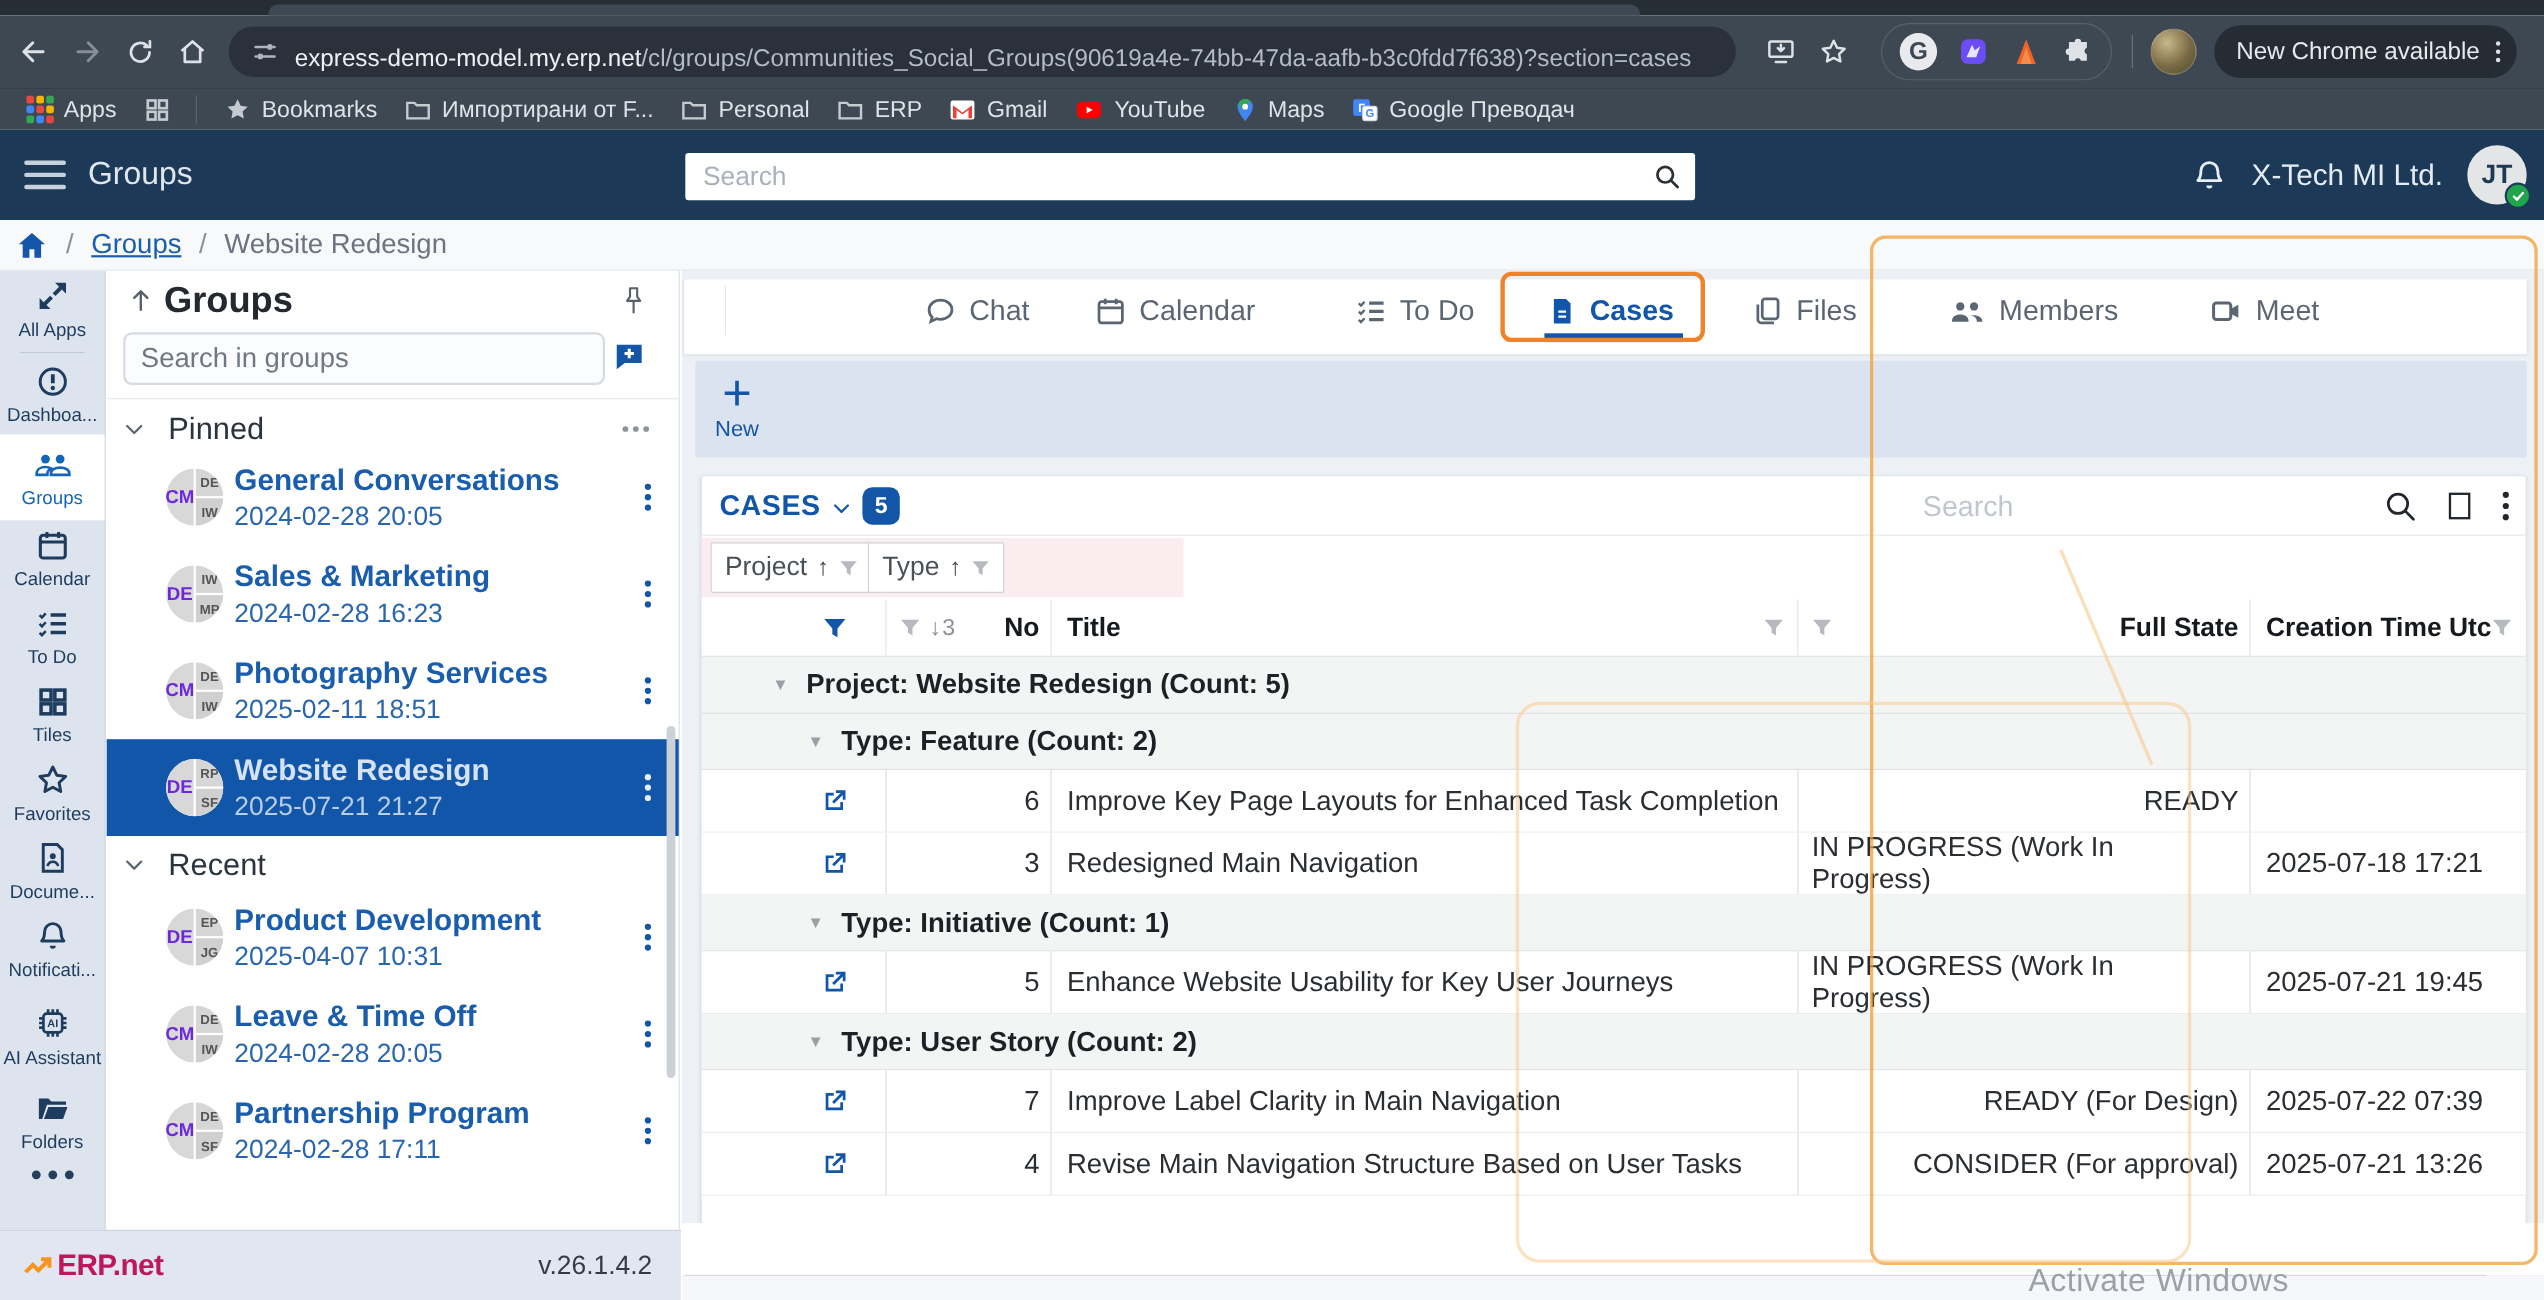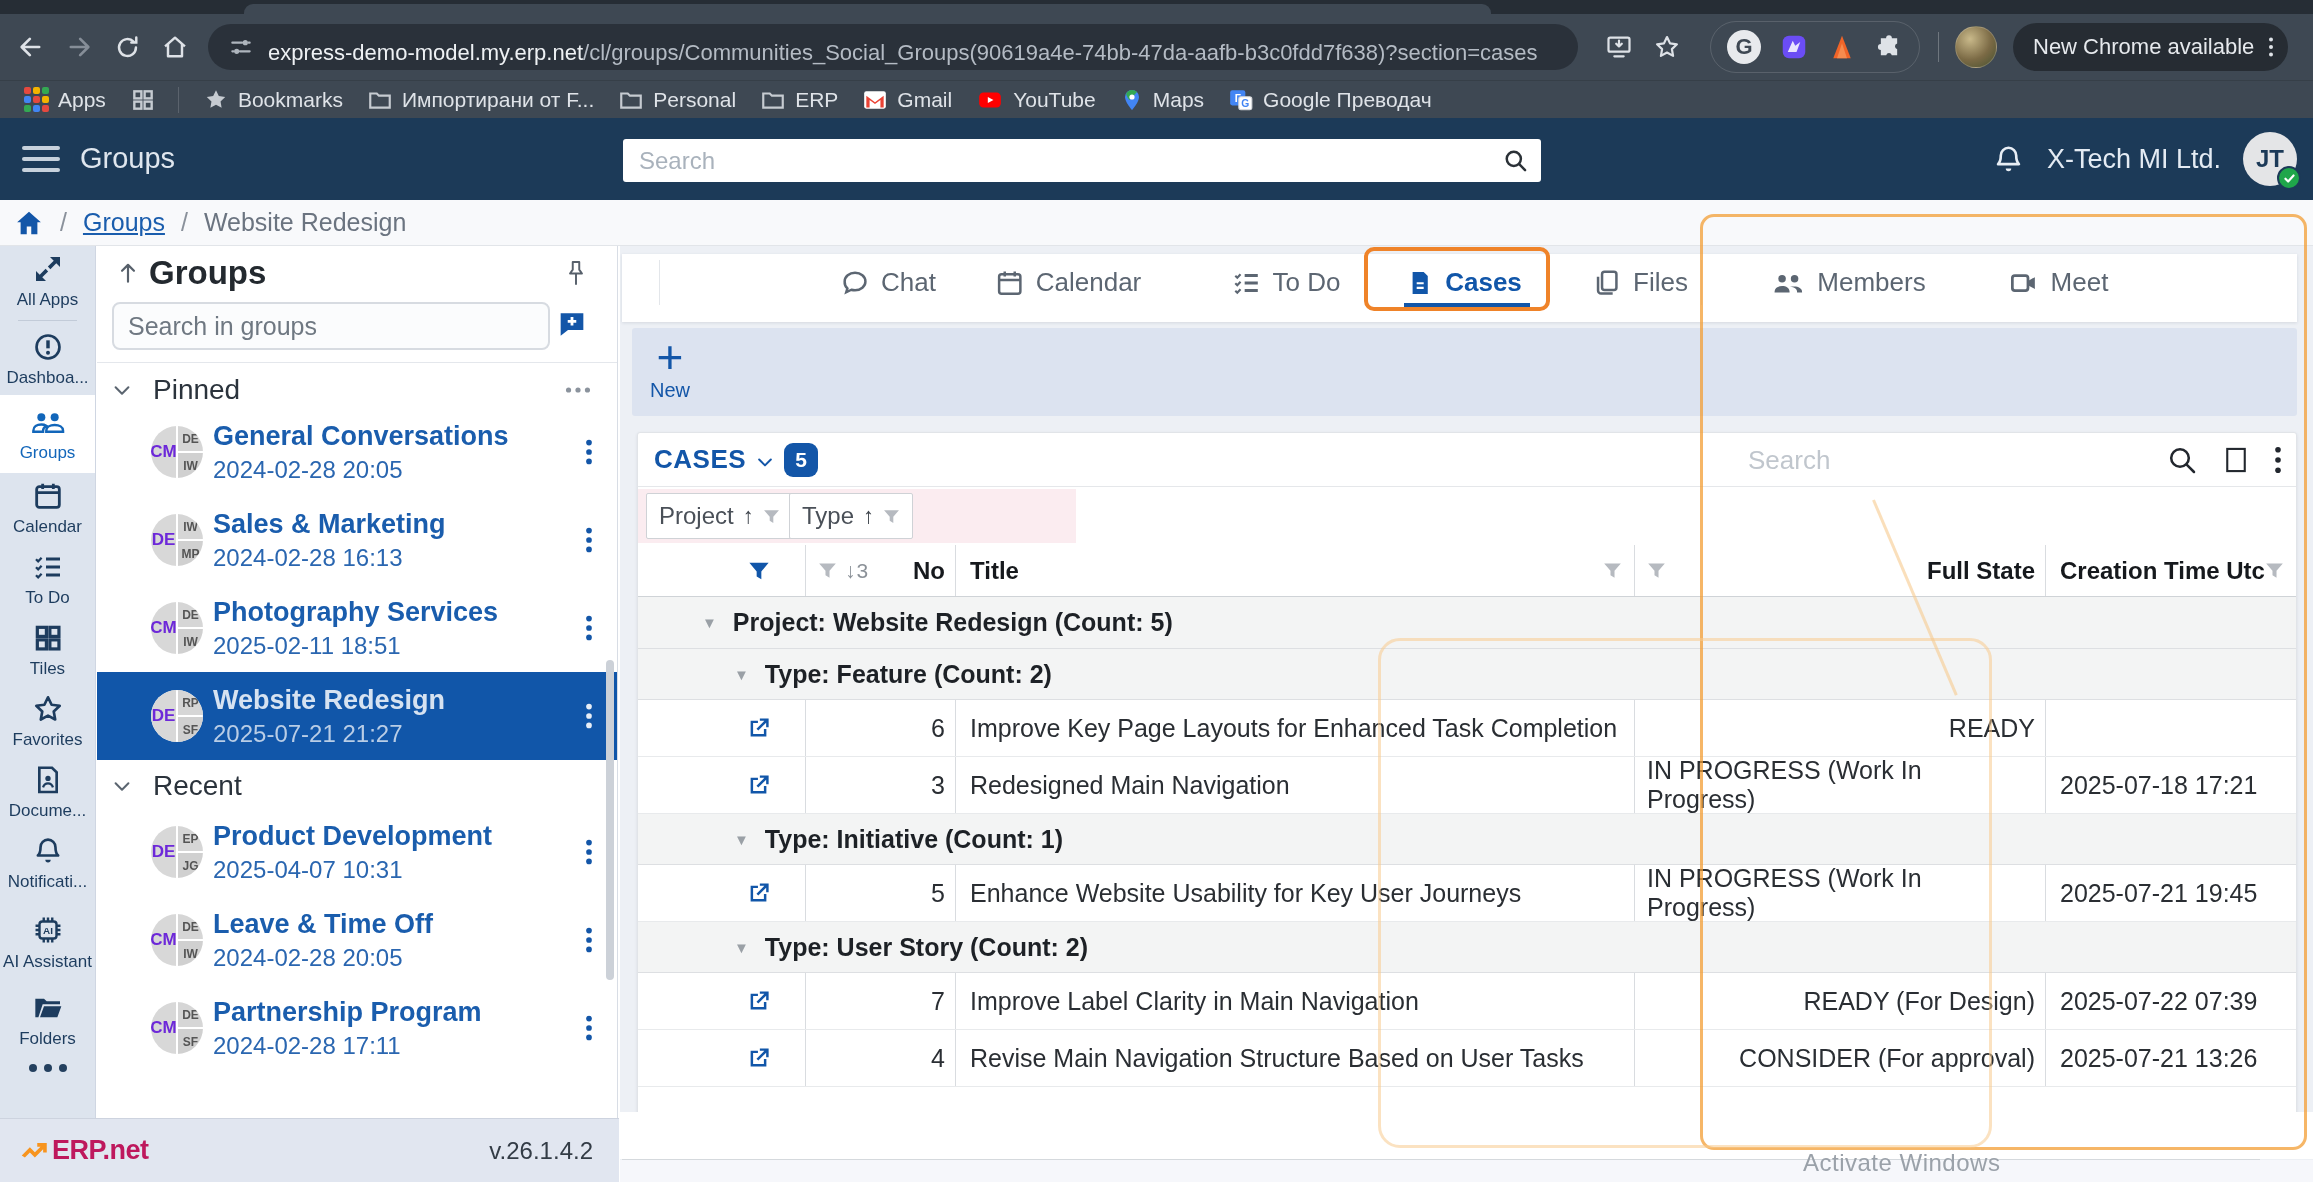--- a/index.html
+++ b/index.html
@@ -145,21 +145,21 @@
   .drow{height:57px;border-bottom:1px solid #e8eaec;font-size:25px;color:#2a2e33;background:#fff;}
   .drow .c2{justify-content:flex-end;}
   .drow .c4{justify-content:flex-end;}
   .num{font-size:25px;}
   .funnel{flex:0 0 auto;}
   .openico{color:#1156a9;}
 
   .bottomstrip{position:absolute;left:0;top:866px;width:1693px;height:47px;background:#fff;}
   .bottomline{position:absolute;left:2px;top:913px;width:1638px;height:1px;background:#d5d9dd;}
   .belowline{position:absolute;left:0;top:914px;width:1693px;height:22px;background:#f6f7fb;}
-  .activate{position:absolute;left:1183px;top:903px;font-size:24px;color:#9aa1a9;font-weight:300;letter-spacing:0.5px;}
+  .activate{position:absolute;left:1224px;top:903px;font-size:29px;color:#9aa1a9;font-weight:300;letter-spacing:0.5px;}
 
   
   .anno{position:absolute;pointer-events:none;}
   .anno-big{left:1700px;top:214px;width:607px;height:936px;border:3px solid rgba(243,158,52,0.75);border-radius:14px;z-index:40;}
   .anno-cases{left:1364px;top:247px;width:186px;height:64px;border:4px solid #ef8329;border-radius:10px;z-index:45;}
   .anno-faint{left:1378px;top:638px;width:614px;height:510px;border:3px solid rgba(247,202,142,0.55);border-radius:22px;z-index:40;}
   .anno-diag{left:1872px;top:500px;width:3px;height:212px;background:rgba(247,202,142,0.6);transform:rotate(-23deg);transform-origin:top center;z-index:40;}
 </style>
 </head>
 <body>
@@ -531,21 +531,21 @@
     <div class="g-item" style="top:250px;">
       <span class="gav">
           <span class="m">DE</span>
           <span class="s">
             <div>IW</div>
             <div>MP</div>
           </span>
         </span>
       <span class="g-text">
           <div class="g-name">Sales &amp; Marketing</div>
-          <div class="g-date">2024-02-28 16:13</div>
+          <div class="g-date">2024-02-28 16:23</div>
         </span>
       <span class="g-kebab">
           <svg width="8" height="26" viewBox="0 0 6 22" fill="currentColor">
             <circle cx="3" cy="3" r="2.4"></circle>
             <circle cx="3" cy="11" r="2.4"></circle>
             <circle cx="3" cy="19" r="2.4"></circle>
           </svg>
         </span>
     </div>
     <div class="g-item" style="top:338px;">

